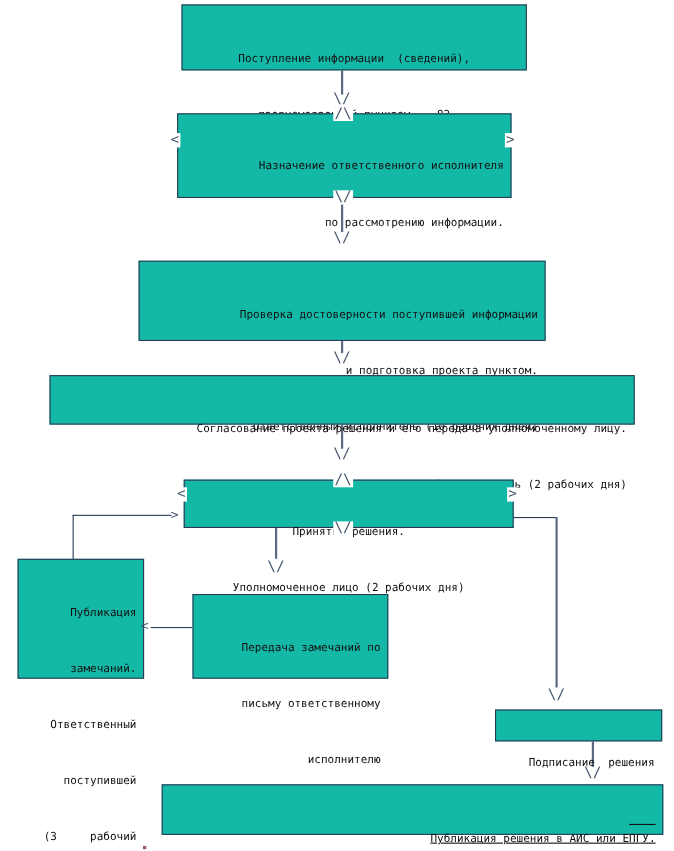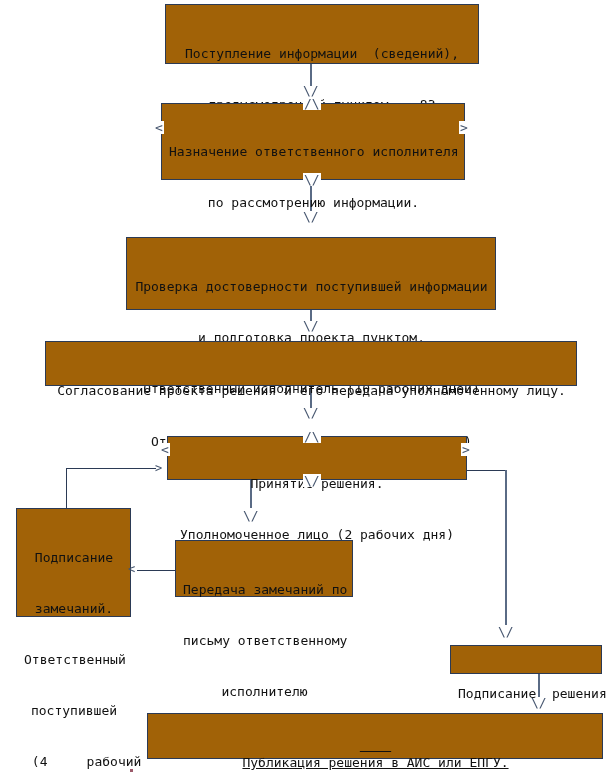--- a/index.html
+++ b/index.html
@@ -14,33 +14,33 @@
     background: #ffffff;
     font-family: "DejaVu Sans Mono", "Liberation Mono", monospace;
     overflow: hidden;
   }
 
   
   .box {
     position: absolute;
     box-sizing: border-box;
     border: 1px solid #2b3a55;
-    background: #a16207;
+    background: #14b8a6;
     color: #111111;
-    font-size: 13px;
+    font-size: 10px;
     line-height: 17px;
     white-space: pre;
     z-index: 3;
   }
   .box .txt {
     display: block;
     white-space: pre;
   }
   .pad-c { padding: 6px 8px 6px 8px; text-align: center; }
-  .pad-l { padding: 6px 6px 6px 7px; text-align: center; }
+  .pad-l { padding: 6px 6px 6px 7px; text-align: right; }
 
   
   .vline {
     position: absolute;
     width: 2px;
     background: #5a6b85;
     z-index: 1;
   }
   .hline {
     position: absolute;
@@ -139,29 +139,29 @@
   <div class="glyph glyph-sm" style="left:155px; top:462px;">&gt;</div>
 
   <div class="vline" style="left:250px; top:480px; height:28px;"></div>
   <div class="glyph" style="left:243px; top:509px;">\/</div>
 
   <div class="hline" style="left:467px; top:470px; width:39px;"></div>
   <div class="vline" style="left:505px; top:470px; height:155px;"></div>
   <div class="glyph" style="left:498px; top:625px;">\/</div>
 
   <div class="box pad-l" style="left:16px; top:508px; width:115px; height:109px;">
-    <span class="txt">Подписание</span>
+    <span class="txt">Публикация</span>
     <span class="txt">замечаний.</span>
     <span class="txt">Ответственный</span>
     <span class="txt">поступившей</span>
-    <span class="txt"> (4     рабочий</span>
+    <span class="txt"> (3     рабочий</span>
     
   </div>
 
-  <div class="box pad-l" style="left:175px; top:540px; width:178px; height:57px;">
+  <div class="box pad-l" style="left:175px; top:540px; width:178px; height:77px;">
     <span class="txt">Передача замечаний по</span>
     <span class="txt">письму ответственному</span>
     <span class="txt">исполнителю</span>
   </div>
 
   <div class="hline" style="left:137px; top:570px; width:38px;"></div>
   <div class="glyph glyph-sm" style="left:128px; top:563px;">&lt;</div>
 
   <div class="box pad-l" style="left:450px; top:645px; width:152px; height:29px; padding-top:5px;">
     <span class="txt">Подписание  решения</span>

